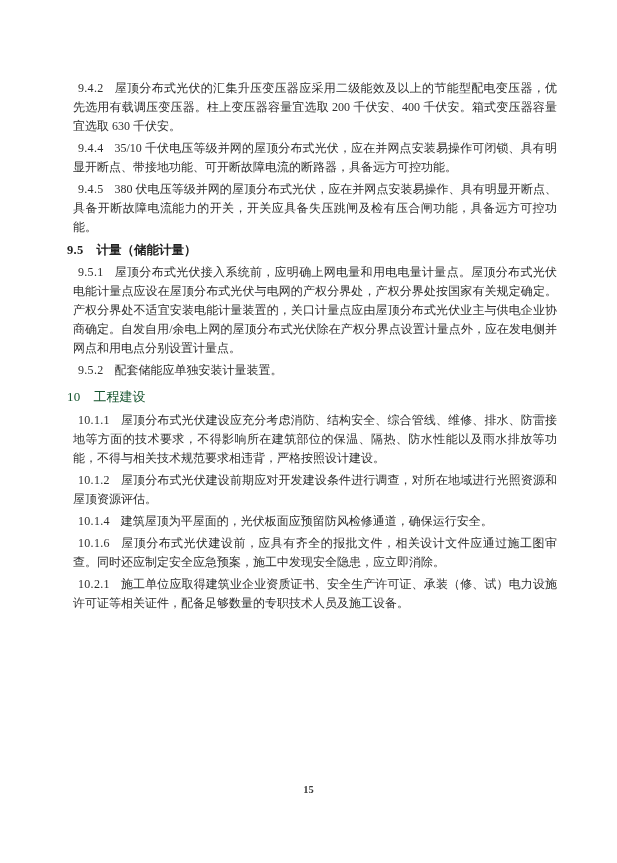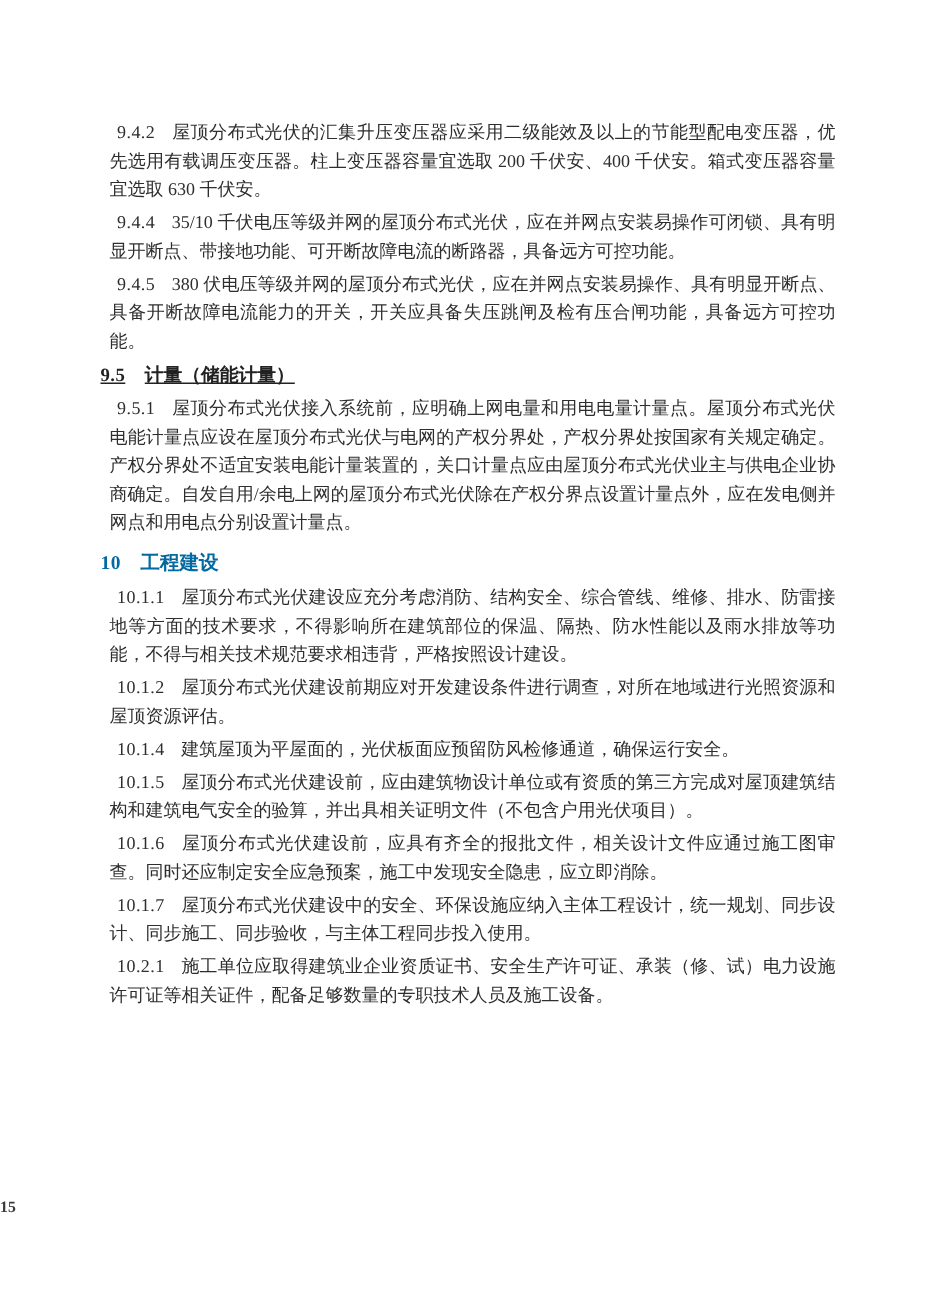--- a/index.html
+++ b/index.html
@@ -35,43 +35,43 @@
     text-align: justify;
     color: #2e2e2e;
   }
   p.clause .cnum {
     margin-right: 11px;
     white-space: nowrap;
     letter-spacing: 0.3px;
   }
   .chapter-heading {
     font-size: 13px;
-    font-weight: bold;
+    font-weight: normal;
     line-height: 19px;
     margin: 7px 0 5px 0;
-    color: #0369a1;
+    color: #14532d;
   }
   .section-heading {
     font-size: 12.5px;
     font-weight: bold;
     line-height: 19px;
     margin: 4px 0 3px 0;
     color: #222222;
-    text-decoration: underline;
   }
   .chapter-heading .hnum,
   .section-heading .hnum {
     margin-right: 13px;
     letter-spacing: 0.3px;
   }
   .page-footer {
     position: absolute;
-    top: 800px;
+    top: 784px;
     left: 0;
     right: 0;
+    text-align: center;
     font-size: 10.5px;
     color: #3a3a3a;
     font-weight: bold;
   }
 </style>
 </head>
 <body>
 
 <div class="page">
   <div class="content">
@@ -80,36 +80,35 @@
 
 
     <p class="clause"><span class="cnum">9.4.4</span><span>35/10 千伏电压等级并网的屋顶分布式光伏，应在并网点安装易操作可闭锁、具有明显开断点、带接地功能、可开断故障电流的断路器，具备远方可控功能。</span></p>
 
     <p class="clause"><span class="cnum">9.4.5</span><span>380 伏电压等级并网的屋顶分布式光伏，应在并网点安装易操作、具有明显开断点、具备开断故障电流能力的开关，开关应具备失压跳闸及检有压合闸功能，具备远方可控功能。</span></p>
 
     <div class="section-heading"><span class="hnum">9.5</span><span>计量（储能计量）</span></div>
 
     <p class="clause"><span class="cnum">9.5.1</span><span>屋顶分布式光伏接入系统前，应明确上网电量和用电电量计量点。屋顶分布式光伏电能计量点应设在屋顶分布式光伏与电网的产权分界处，产权分界处按国家有关规定确定。产权分界处不适宜安装电能计量装置的，关口计量点应由屋顶分布式光伏业主与供电企业协商确定。自发自用/余电上网的屋顶分布式光伏除在产权分界点设置计量点外，应在发电侧并网点和用电点分别设置计量点。</span></p>
 
+    <p class="clause"><span class="cnum">9.5.2</span><span>配套储能应单独安装计量装置。</span></p>
 
     <div class="chapter-heading"><span class="hnum">10</span><span>工程建设</span></div>
 
 
     <p class="clause"><span class="cnum">10.1.1</span><span>屋顶分布式光伏建设应充分考虑消防、结构安全、综合管线、维修、排水、防雷接地等方面的技术要求，不得影响所在建筑部位的保温、隔热、防水性能以及雨水排放等功能，不得与相关技术规范要求相违背，严格按照设计建设。</span></p>
 
     <p class="clause"><span class="cnum">10.1.2</span><span>屋顶分布式光伏建设前期应对开发建设条件进行调查，对所在地域进行光照资源和屋顶资源评估。</span></p>
 
 
     <p class="clause"><span class="cnum">10.1.4</span><span>建筑屋顶为平屋面的，光伏板面应预留防风检修通道，确保运行安全。</span></p>
 
-    <p class="clause"><span class="cnum">10.1.5</span><span>屋顶分布式光伏建设前，应由建筑物设计单位或有资质的第三方完成对屋顶建筑结构和建筑电气安全的验算，并出具相关证明文件（不包含户用光伏项目）。</span></p>
 
     <p class="clause"><span class="cnum">10.1.6</span><span>屋顶分布式光伏建设前，应具有齐全的报批文件，相关设计文件应通过施工图审查。同时还应制定安全应急预案，施工中发现安全隐患，应立即消除。</span></p>
 
-    <p class="clause"><span class="cnum">10.1.7</span><span>屋顶分布式光伏建设中的安全、环保设施应纳入主体工程设计，统一规划、同步设计、同步施工、同步验收，与主体工程同步投入使用。</span></p>
 
 
     <p class="clause"><span class="cnum">10.2.1</span><span>施工单位应取得建筑业企业资质证书、安全生产许可证、承装（修、试）电力设施许可证等相关证件，配备足够数量的专职技术人员及施工设备。</span></p>
 
   </div>
 
   <div class="page-footer">15</div>
 </div>
 
 </body></html>

